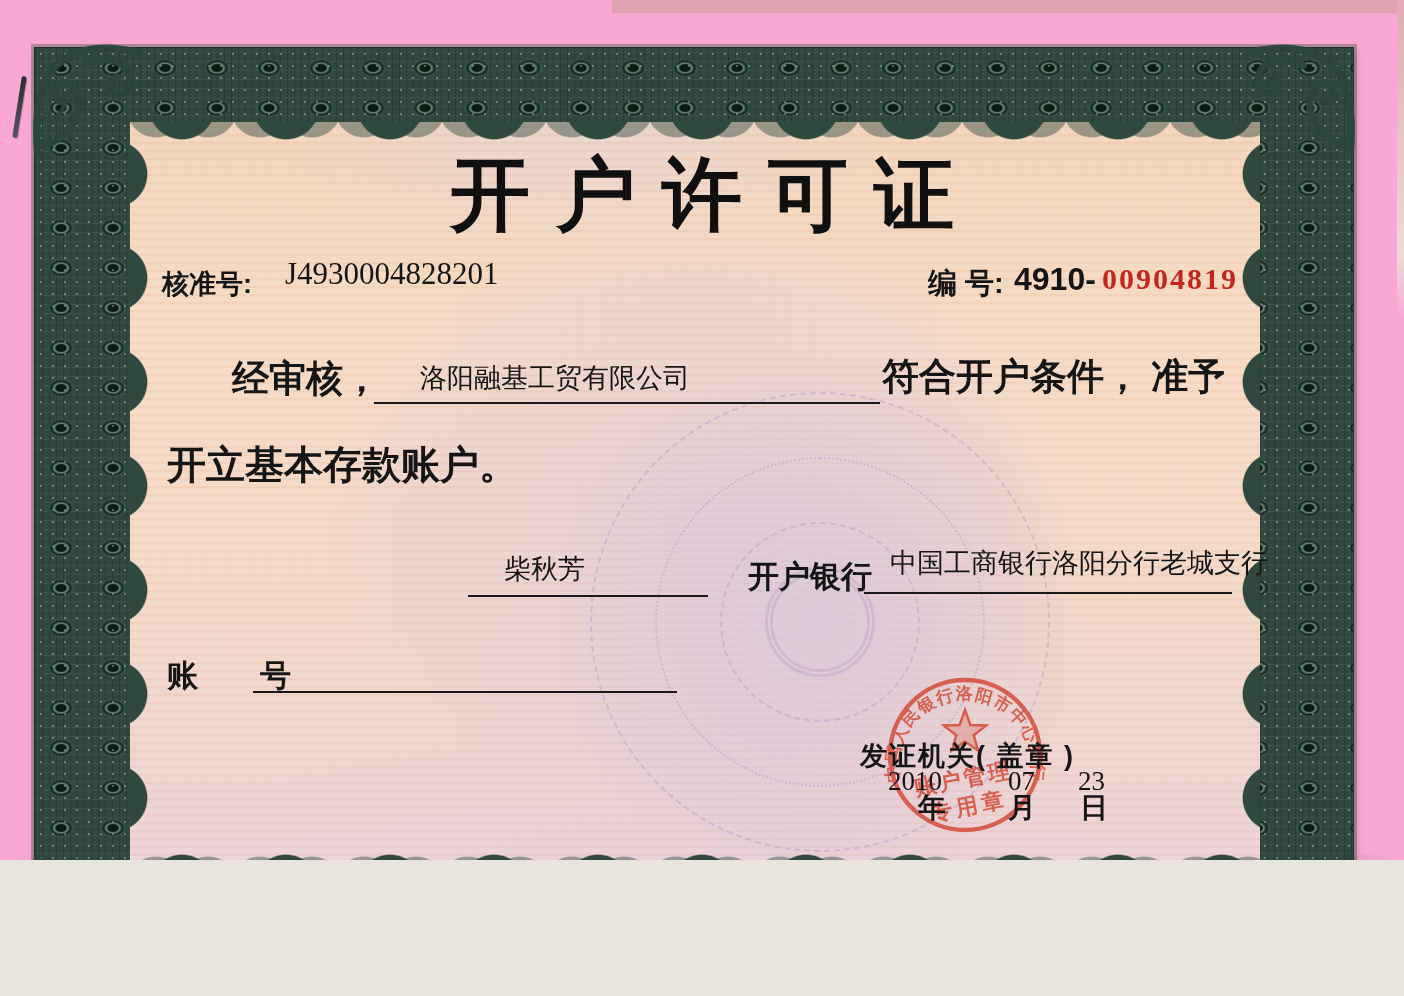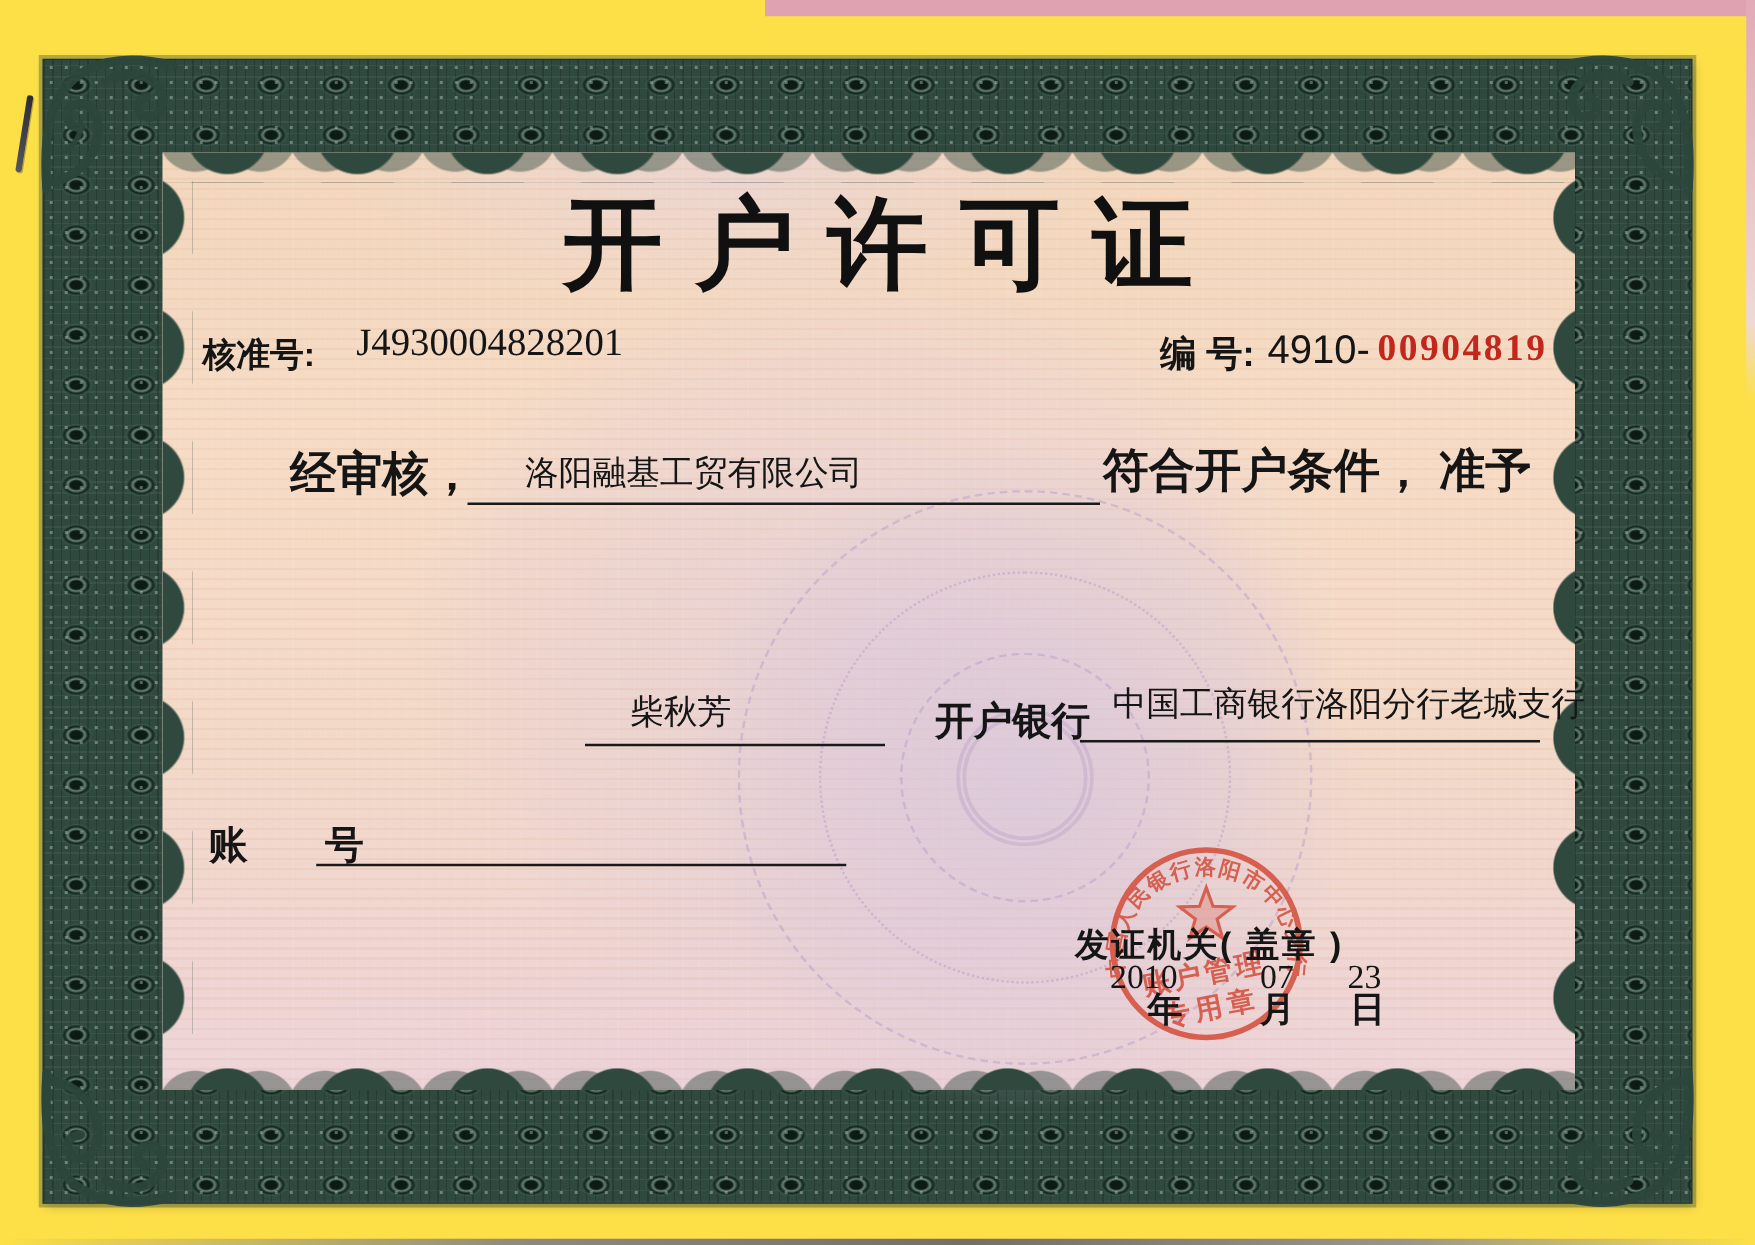--- a/index.html
+++ b/index.html
@@ -1,17 +1,17 @@
 <!DOCTYPE html>
 <html><head>
 <meta charset="utf-8">
 <style>
   html,body{margin:0;padding:0;}
   body{font-family:"Liberation Sans",sans-serif;background:#e9e5de;}
-  .page{position:relative;width:1404px;height:996px;background:#fde047;overflow:hidden;}
+  .page{position:relative;width:1404px;height:860px;background:#f9a8d4;overflow:hidden;}
 
   
   .pink-strip{position:absolute;left:612px;top:0;right:0;height:13px;background:#dfa2b0;}
   .pink-edge{position:absolute;right:0;top:0;width:7px;height:320px;background:linear-gradient(180deg,#e2aab6,#eed9d8 80%,transparent);}
   .scan-edge-bottom{position:absolute;left:0;right:0;bottom:0;height:5px;background:linear-gradient(90deg,transparent,#8e887f 30%,#756f66 55%,#9a948a 80%,transparent);}
   .staple{position:absolute;left:17px;top:76px;width:5px;height:62px;background:linear-gradient(180deg,#2c2c33,#55555e);transform:rotate(9deg);border-radius:2px;box-shadow:1px 1px 0 rgba(0,0,0,.25);}
 
   
   .certificate{position:absolute;left:35px;top:48px;width:1318px;height:914px;
     background-color:#30493f;
@@ -130,27 +130,28 @@
       <div class="scallop right"></div>
     </div>
   </div>
 
   <div class="t title">开户许可证</div>
 
   <div class="t cn-b" style="left:162px;top:266px;font-size:27px;">核准号:</div>
   <div class="t serif" style="left:285px;top:256px;font-size:31px;">J4930004828201</div>
 
   <div class="t cn-b" style="left:928px;top:264px;font-size:29px;">编 号:</div>
-  <div class="t" style="left:1014px;top:261px;font-size:32px;font-weight:normal;">4910-</div>
+  <div class="t" style="left:1014px;top:261px;font-size:32px;font-weight:bold;">4910-</div>
   <div class="t serif red" style="left:1102px;top:262px;font-size:30px;letter-spacing:2px;">00904819</div>
 
   <div class="t serif" style="left:420px;top:360px;font-size:27px;">洛阳融基工贸有限公司</div>
   <div class="t cn-b" style="left:232px;top:354px;font-size:37px;">经审核，</div>
   <div class="u-line" style="left:374px;top:402px;width:506px;"></div>
   <div class="t cn-b" style="left:882px;top:352px;font-size:37px;">符合开户条件， 准予</div>
+  <div class="t cn-b" style="left:167px;top:438px;font-size:39px;">开立基本存款账户。</div>
 
   <div class="t serif" style="left:504px;top:551px;font-size:27px;">柴秋芳</div>
   <div class="u-line" style="left:468px;top:595px;width:240px;"></div>
 
   <div class="t cn-b" style="left:748px;top:556px;font-size:31px;">开户银行</div>
   <div class="t serif" style="left:890px;top:545px;font-size:27px;">中国工商银行洛阳分行老城支行</div>
   <div class="u-line" style="left:864px;top:592px;width:368px;"></div>
 
   <div class="t cn-b" style="left:167px;top:655px;font-size:31px;">账　　号</div>
   <div class="u-line" style="left:253px;top:691px;width:424px;"></div>

